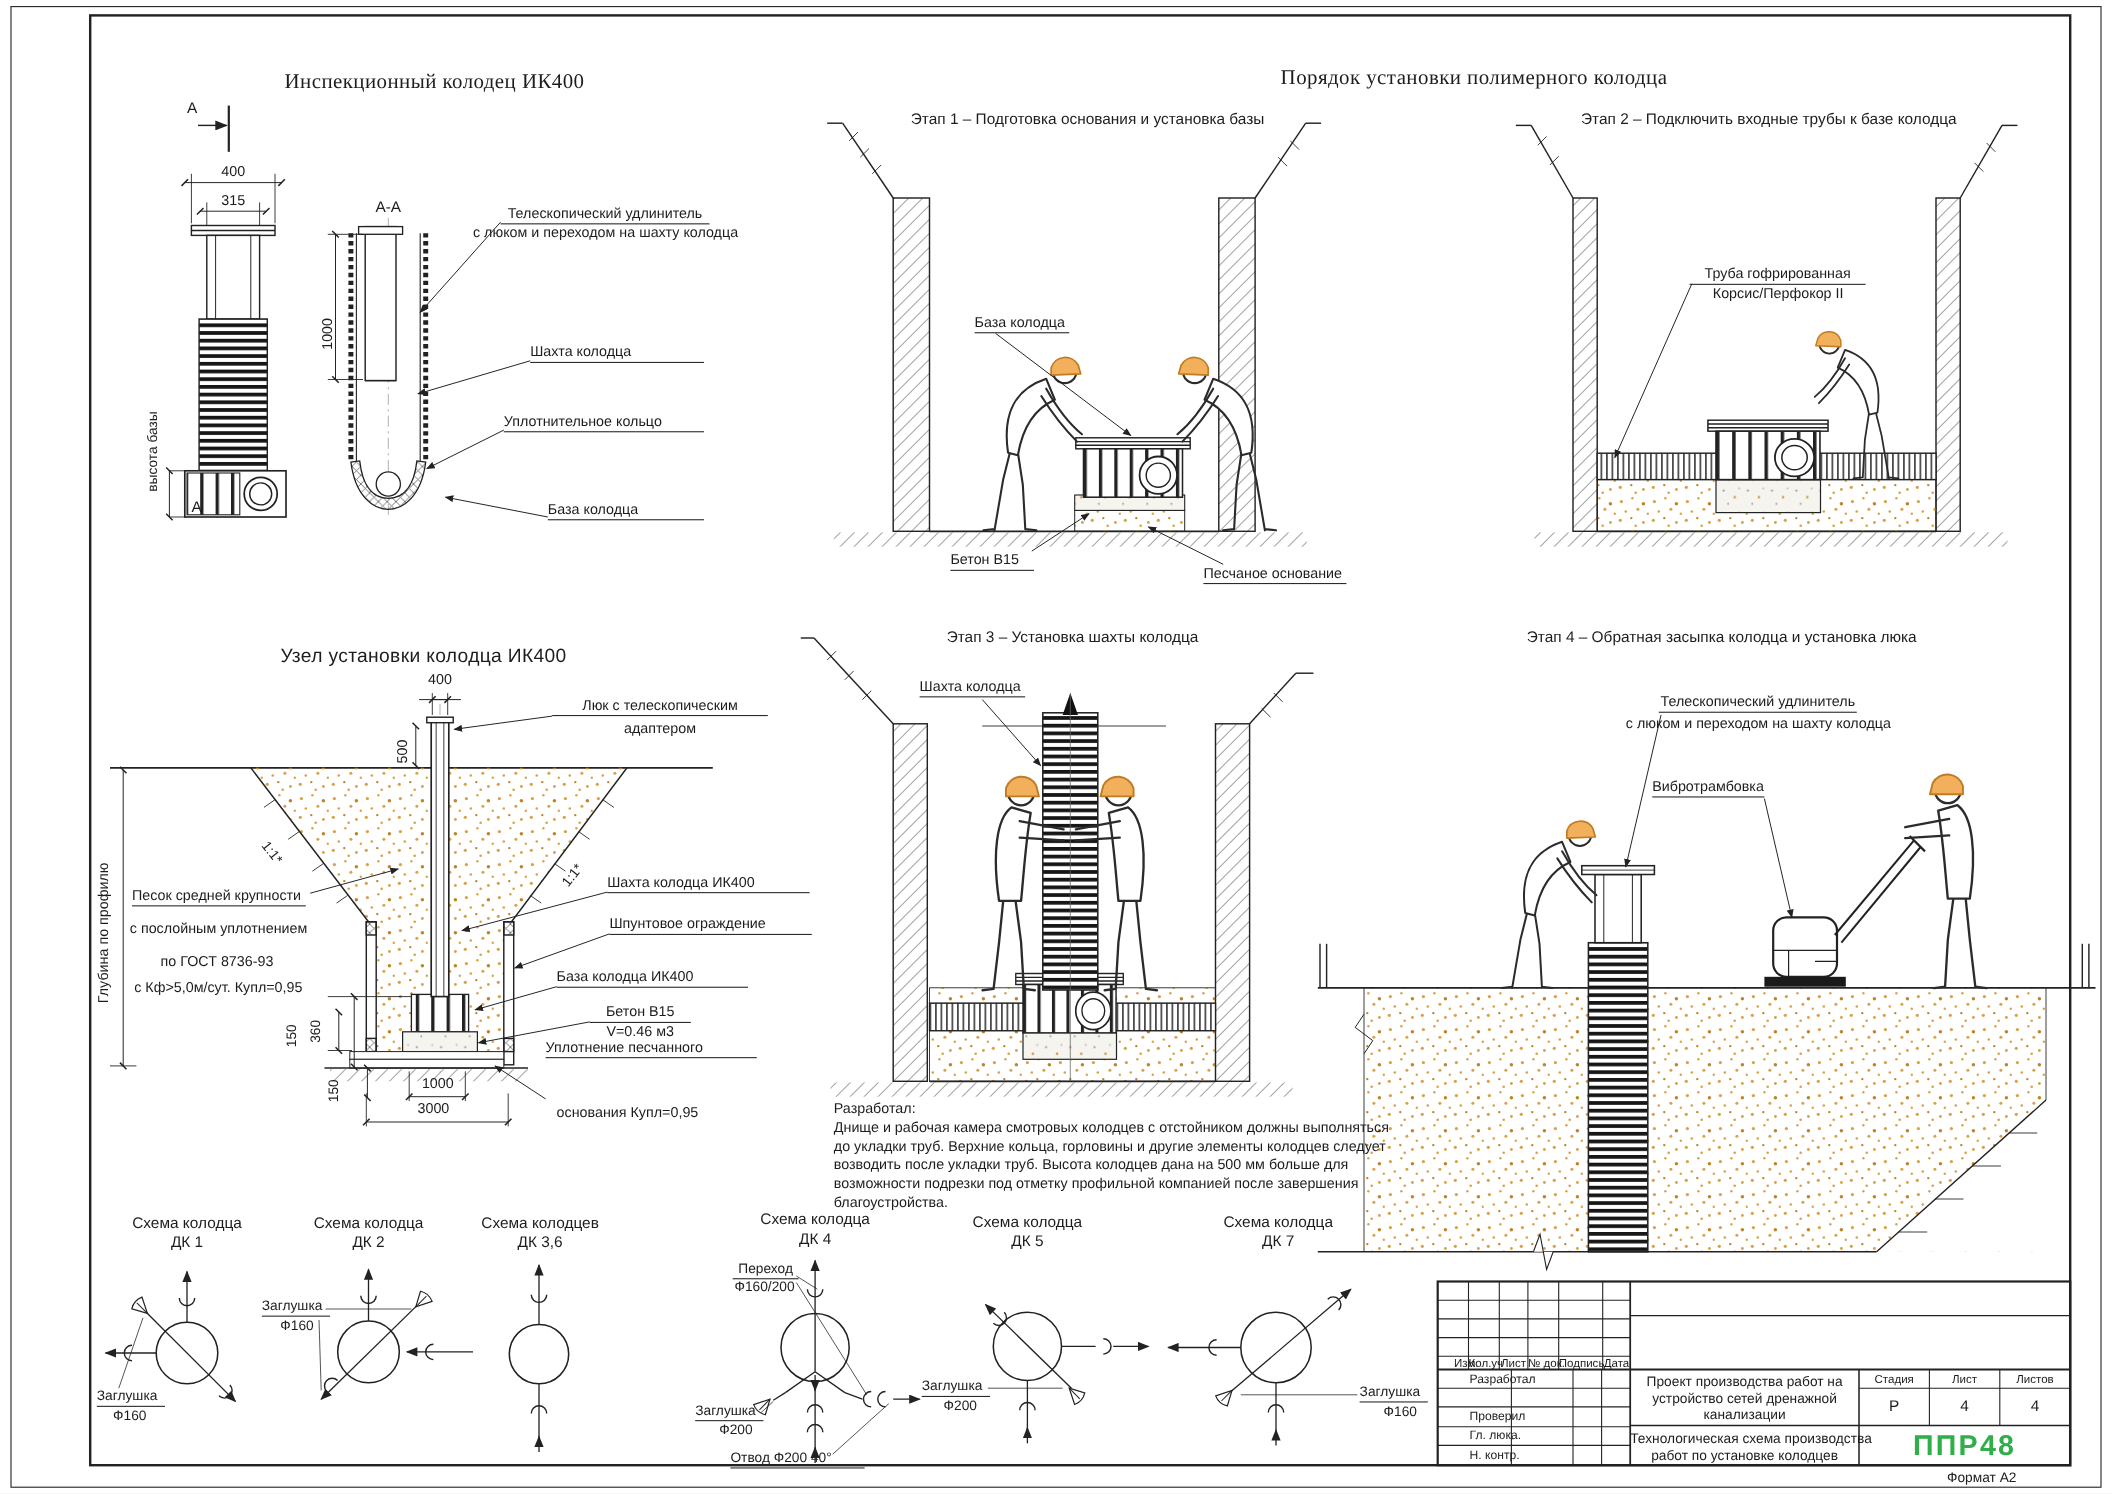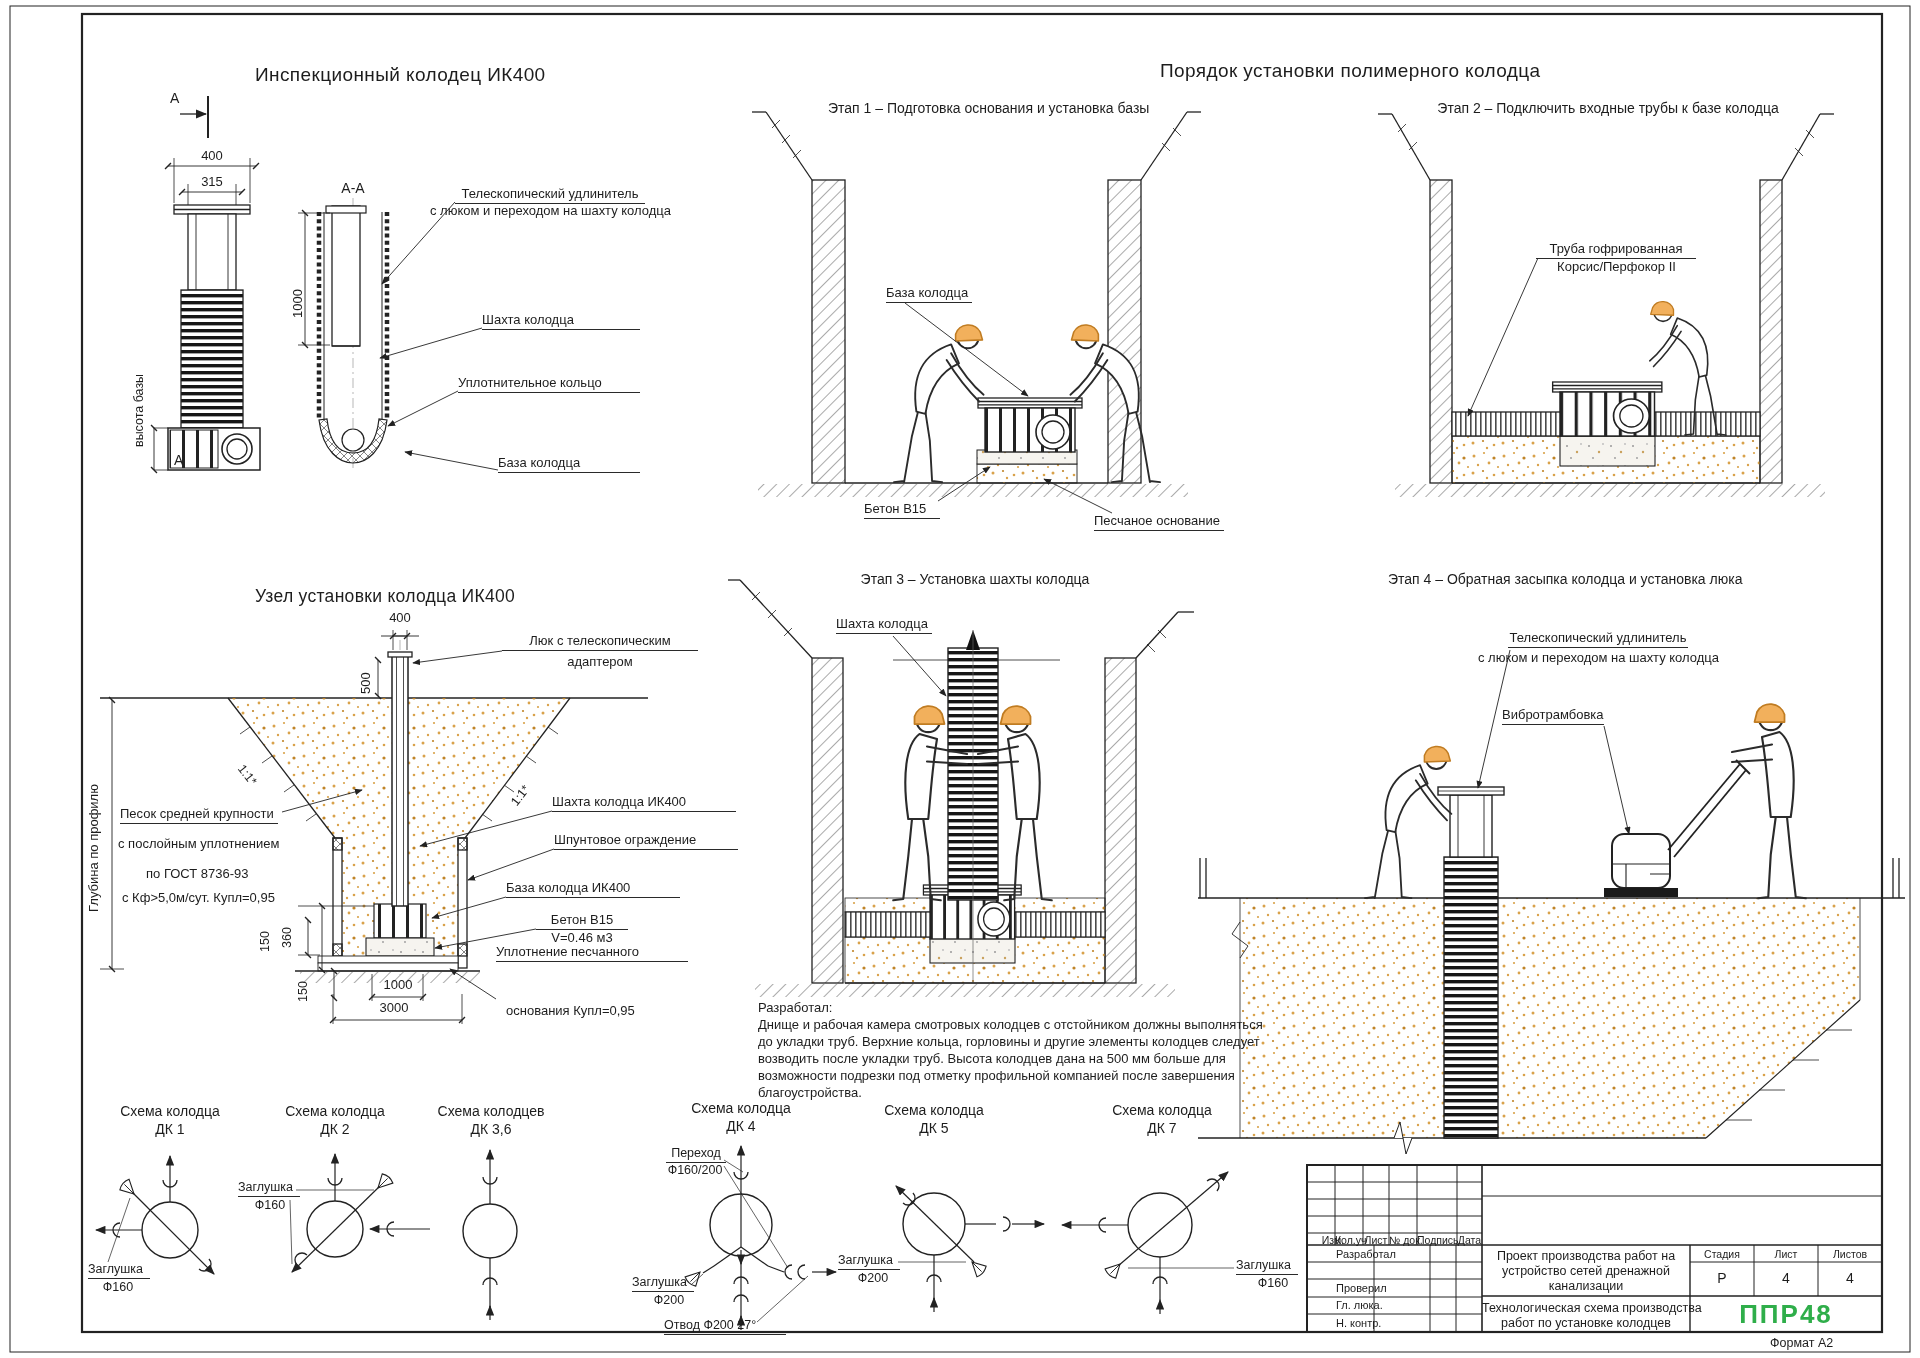--- a/index.html
+++ b/index.html
@@ -2,21 +2,21 @@
 <html><head>
 <meta charset="utf-8">
 <style>
   html,body{margin:0;padding:0;background:#e8e8e8;}
   .sheet{position:relative;width:1920px;height:1358px;background:#fff;
          font-family:"Liberation Sans",sans-serif;color:#1d1d1d;overflow:hidden;}
   svg.art{position:absolute;left:0;top:0;}
   .lbl{position:absolute;white-space:nowrap;font-size:13px;line-height:1.2;color:#1d1d1d;}
   .c{text-align:center;}
   .u{border-bottom:1.2px solid #2a2a2a;padding-bottom:1px;}
-  .h1{font-size:19px;letter-spacing:.4px;}
+  .h1{font-size:19px;letter-spacing:.4px;font-family:Liberation Serif, serif;}
   .h2{font-size:17.5px;letter-spacing:.3px;margin-top:37px;}
   .st{font-size:14px;}
   .sm{font-size:12.5px;}
   .xs{font-size:10.5px;}
   .rot{transform:rotate(-90deg);transform-origin:0 0;}
   .note-line{font-size:13px;line-height:17.4px;white-space:nowrap;}
   .tbl{font-size:11px;padding-left:26px;}
   .logo{font-size:26px;font-weight:bold;color:#2fae4a;letter-spacing:2px;}
 </style>
 </head>
@@ -498,21 +498,21 @@
 
 <div class="lbl st c" style="left:428px;top:1103px;width:126px">Схема колодцев</div>
 <div class="lbl st c" style="left:428px;top:1121px;width:126px">ДК 3,6</div>
 
 <div class="lbl st c" style="left:681px;top:1100px;width:120px">Схема колодца</div>
 <div class="lbl st c" style="left:681px;top:1118px;width:120px">ДК 4</div>
 <div class="lbl sm c u" style="left:666px;top:1146px;width:60px">Переход</div>
 <div class="lbl sm c" style="left:660px;top:1163px;width:70px">Ф160/200</div>
 <div class="lbl sm u" style="left:632px;top:1275px;width:62px">Заглушка</div>
 <div class="lbl sm c" style="left:644px;top:1293px;width:50px">Ф200</div>
-<div class="lbl sm u" style="left:664px;top:1318px;width:122px">Отвод Ф200 27°</div>
+<div class="lbl sm u" style="left:664px;top:1318px;width:122px">Отвод Ф200 40°</div>
 
 <div class="lbl st c" style="left:874px;top:1102px;width:120px">Схема колодца</div>
 <div class="lbl st c" style="left:874px;top:1120px;width:120px">ДК 5</div>
 <div class="lbl sm u" style="left:838px;top:1253px;width:62px">Заглушка</div>
 <div class="lbl sm c" style="left:848px;top:1271px;width:50px">Ф200</div>
 
 <div class="lbl st c" style="left:1100px;top:1102px;width:124px">Схема колодца</div>
 <div class="lbl st c" style="left:1100px;top:1120px;width:124px">ДК 7</div>
 <div class="lbl sm u" style="left:1236px;top:1258px;width:62px">Заглушка</div>
 <div class="lbl sm c" style="left:1248px;top:1276px;width:50px">Ф160</div>

